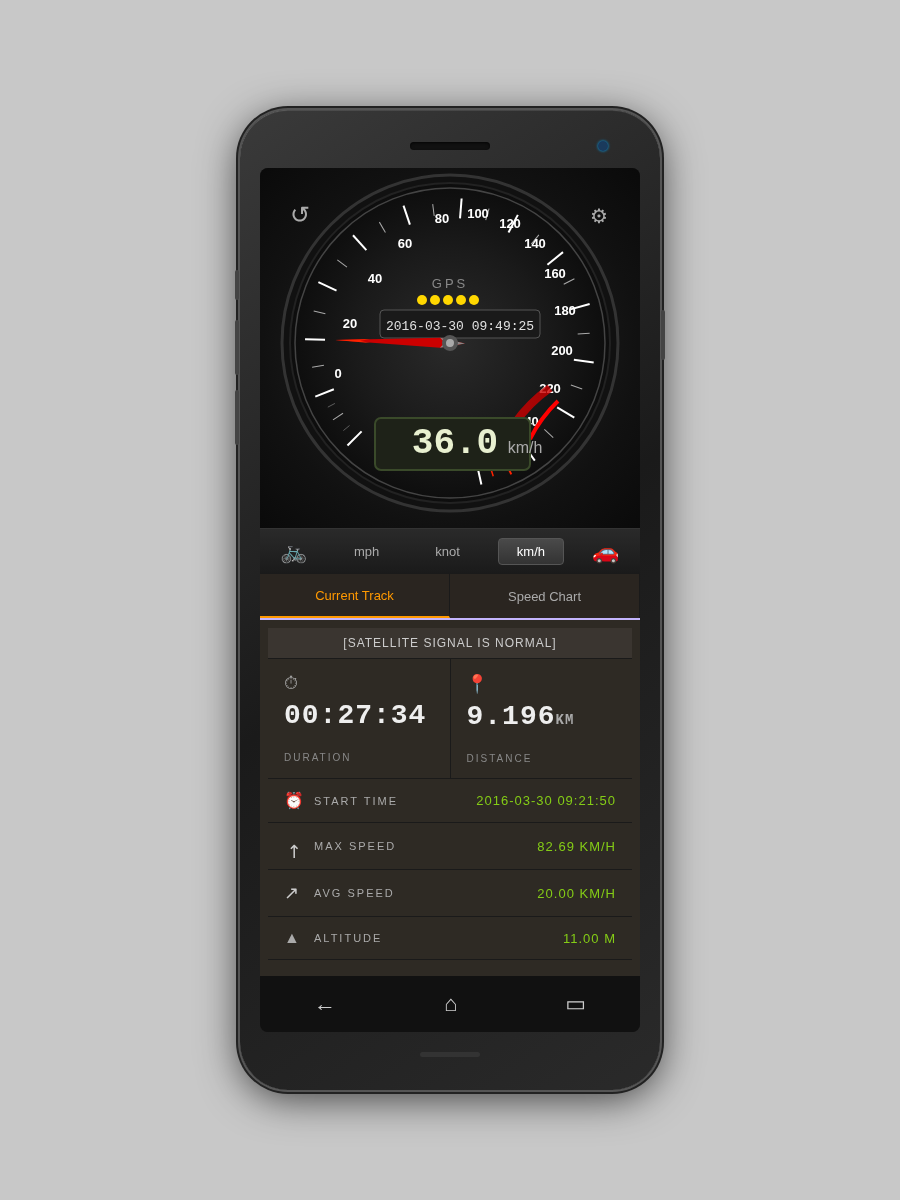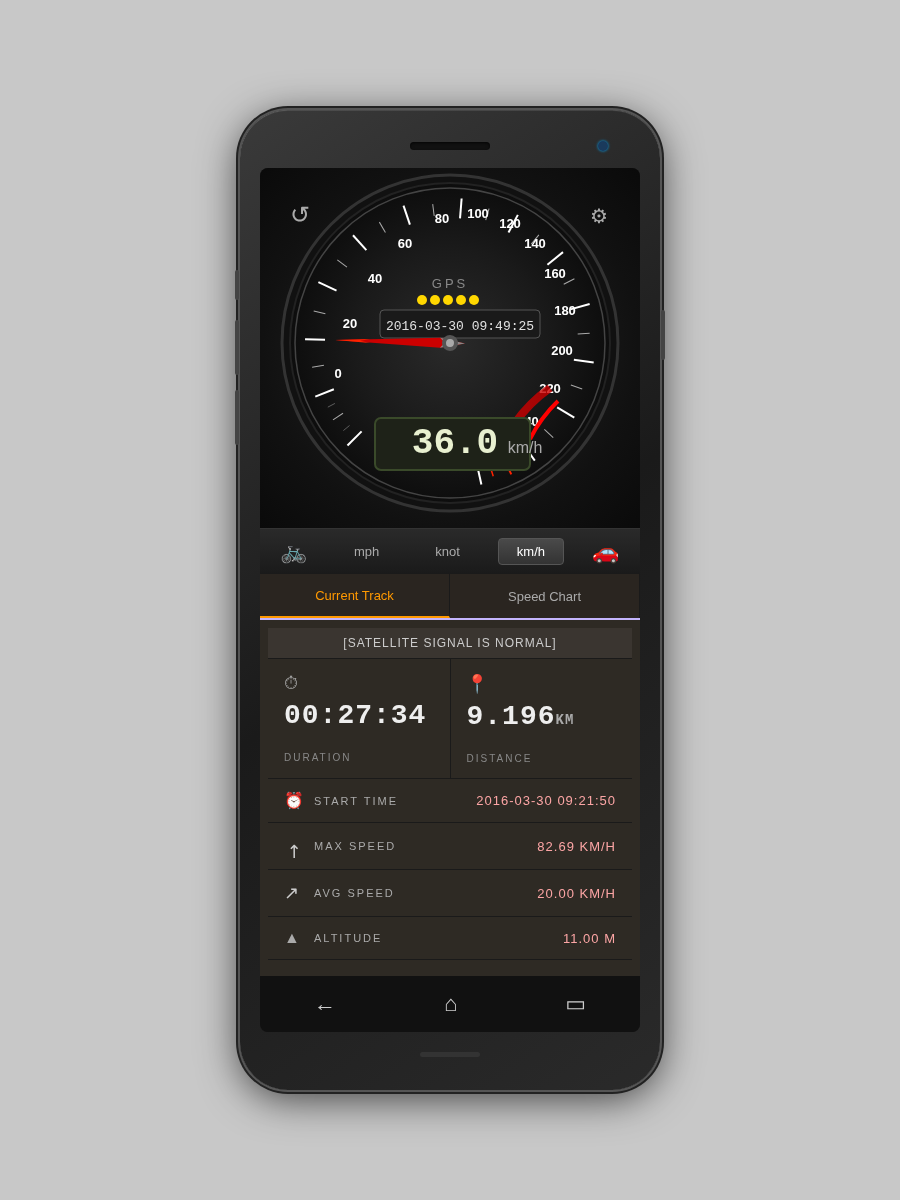--- a/index.html
+++ b/index.html
@@ -205,21 +205,21 @@
       font-size: 16px;
       width: 30px;
     }
     .stat-row-label {
       color: #aaa;
       font-size: 11px;
       letter-spacing: 2px;
       flex: 1;
     }
     .stat-row-value {
-      color: #fca5a5;
+      color: #84cc16;
       font-size: 13px;
       letter-spacing: 1px;
     }
 
     
     .bottom-nav {
       background: #111;
       height: 56px;
       display: flex;
       align-items: center;

